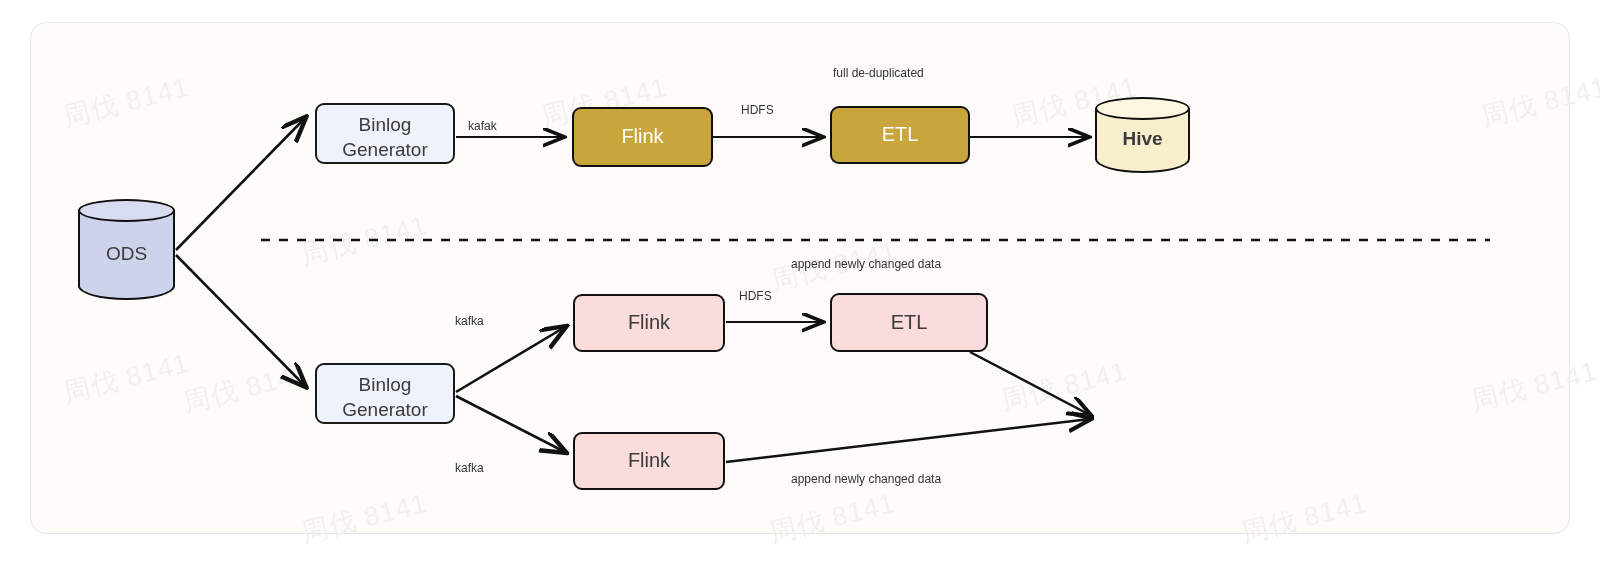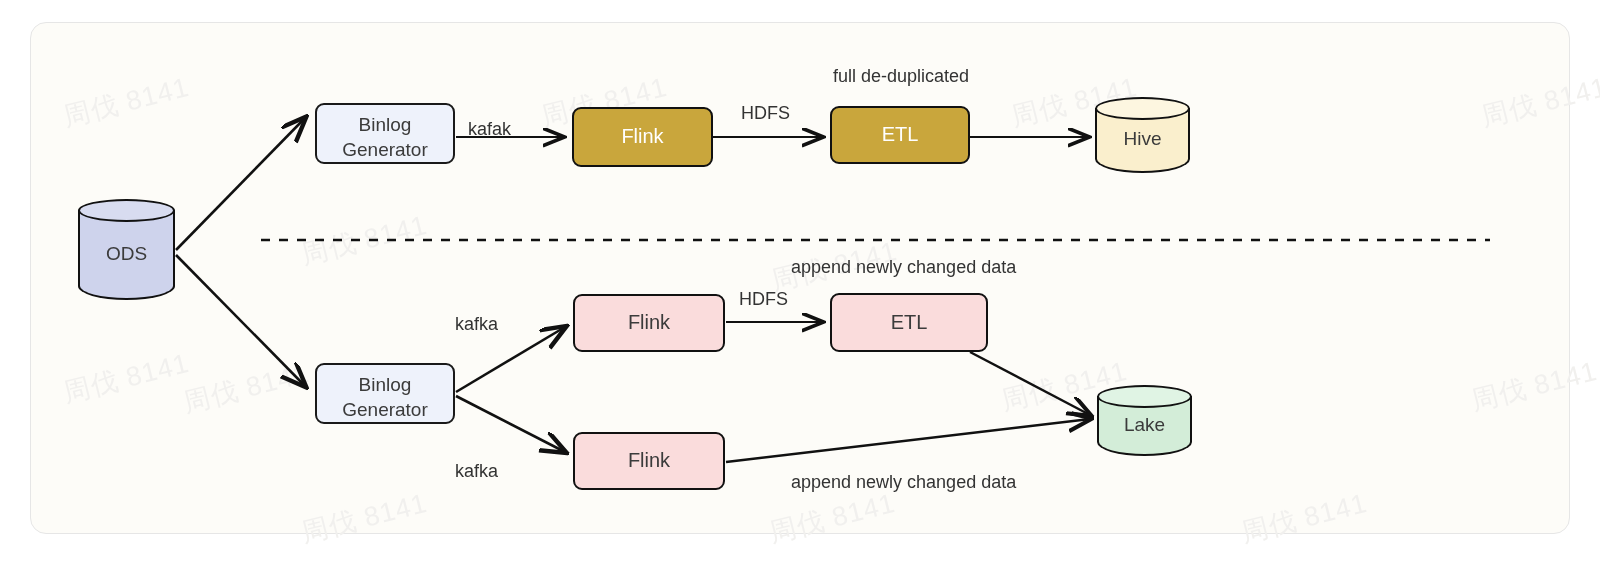--- a/index.html
+++ b/index.html
@@ -77,21 +77,21 @@
   .blockarrow{position:absolute;}
   .blockarrow .txt{
     position:absolute;left:0;top:0;width:100%;height:100%;
     display:flex;align-items:center;justify-content:center;
     color:#ffffff;font-size:19px;padding-right:26px;box-sizing:border-box;
     pointer-events:none;
   }
 
   
   .elbl{
-    position:absolute;color:#333;font-size:18px;white-space:nowrap;
+    position:absolute;color:#333;font-size:12px;white-space:nowrap;
   }
 </style>
 </head>
 <body>
 
 <div id="stage">
 
   <div class="panel"></div>
 
   <div class="wm-layer">
@@ -151,21 +151,21 @@
   </div>
 
   <div class="node gold" style="left:572px;top:107px;width:141px;height:60px;">
     <span>Flink</span>
   </div>
 
   <div class="node gold" style="left:830px;top:106px;width:140px;height:58px;">
     <span>ETL</span>
   </div>
 
-  <div class="cyl" style="left:1095px;top:97px;width:95px;height:76px;">
+  <div class="cyl" style="left:1095px;top:97px;width:95px;height:76px;font-weight:bold;">
     <div class="body" style="background:#faefcd;"></div>
     <div class="top" style="background:#fdf6e0;"></div>
     <div class="lbl">Hive</div>
   </div>
 
   <div class="elbl" style="left:468px;top:103px;margin-top:16px;">kafak</div>
   <div class="elbl" style="left:741px;top:103px;">HDFS</div>
   <div class="elbl" style="left:833px;top:66px;">full de-duplicated</div>
 
 
@@ -181,25 +181,20 @@
   </div>
 
   <div class="node pink" style="left:573px;top:432px;width:152px;height:58px;">
     <span>Flink</span>
   </div>
 
   <div class="node pink" style="left:830px;top:293px;width:158px;height:59px;">
     <span>ETL</span>
   </div>
 
-  <div class="cyl" style="left:1097px;top:385px;width:95px;height:71px;">
-    <div class="body" style="background:#d3edd8;"></div>
-    <div class="top" style="background:#e0f4e4;"></div>
-    <div class="lbl">Lake</div>
-  </div>
 
   <div class="elbl" style="left:455px;top:314px;">kafka</div>
   <div class="elbl" style="left:455px;top:461px;">kafka</div>
   <div class="elbl" style="left:739px;top:289px;">HDFS</div>
   <div class="elbl" style="left:791px;top:257px;">append newly changed data</div>
   <div class="elbl" style="left:791px;top:472px;">append newly changed data</div>
 
 
 </div>
 

